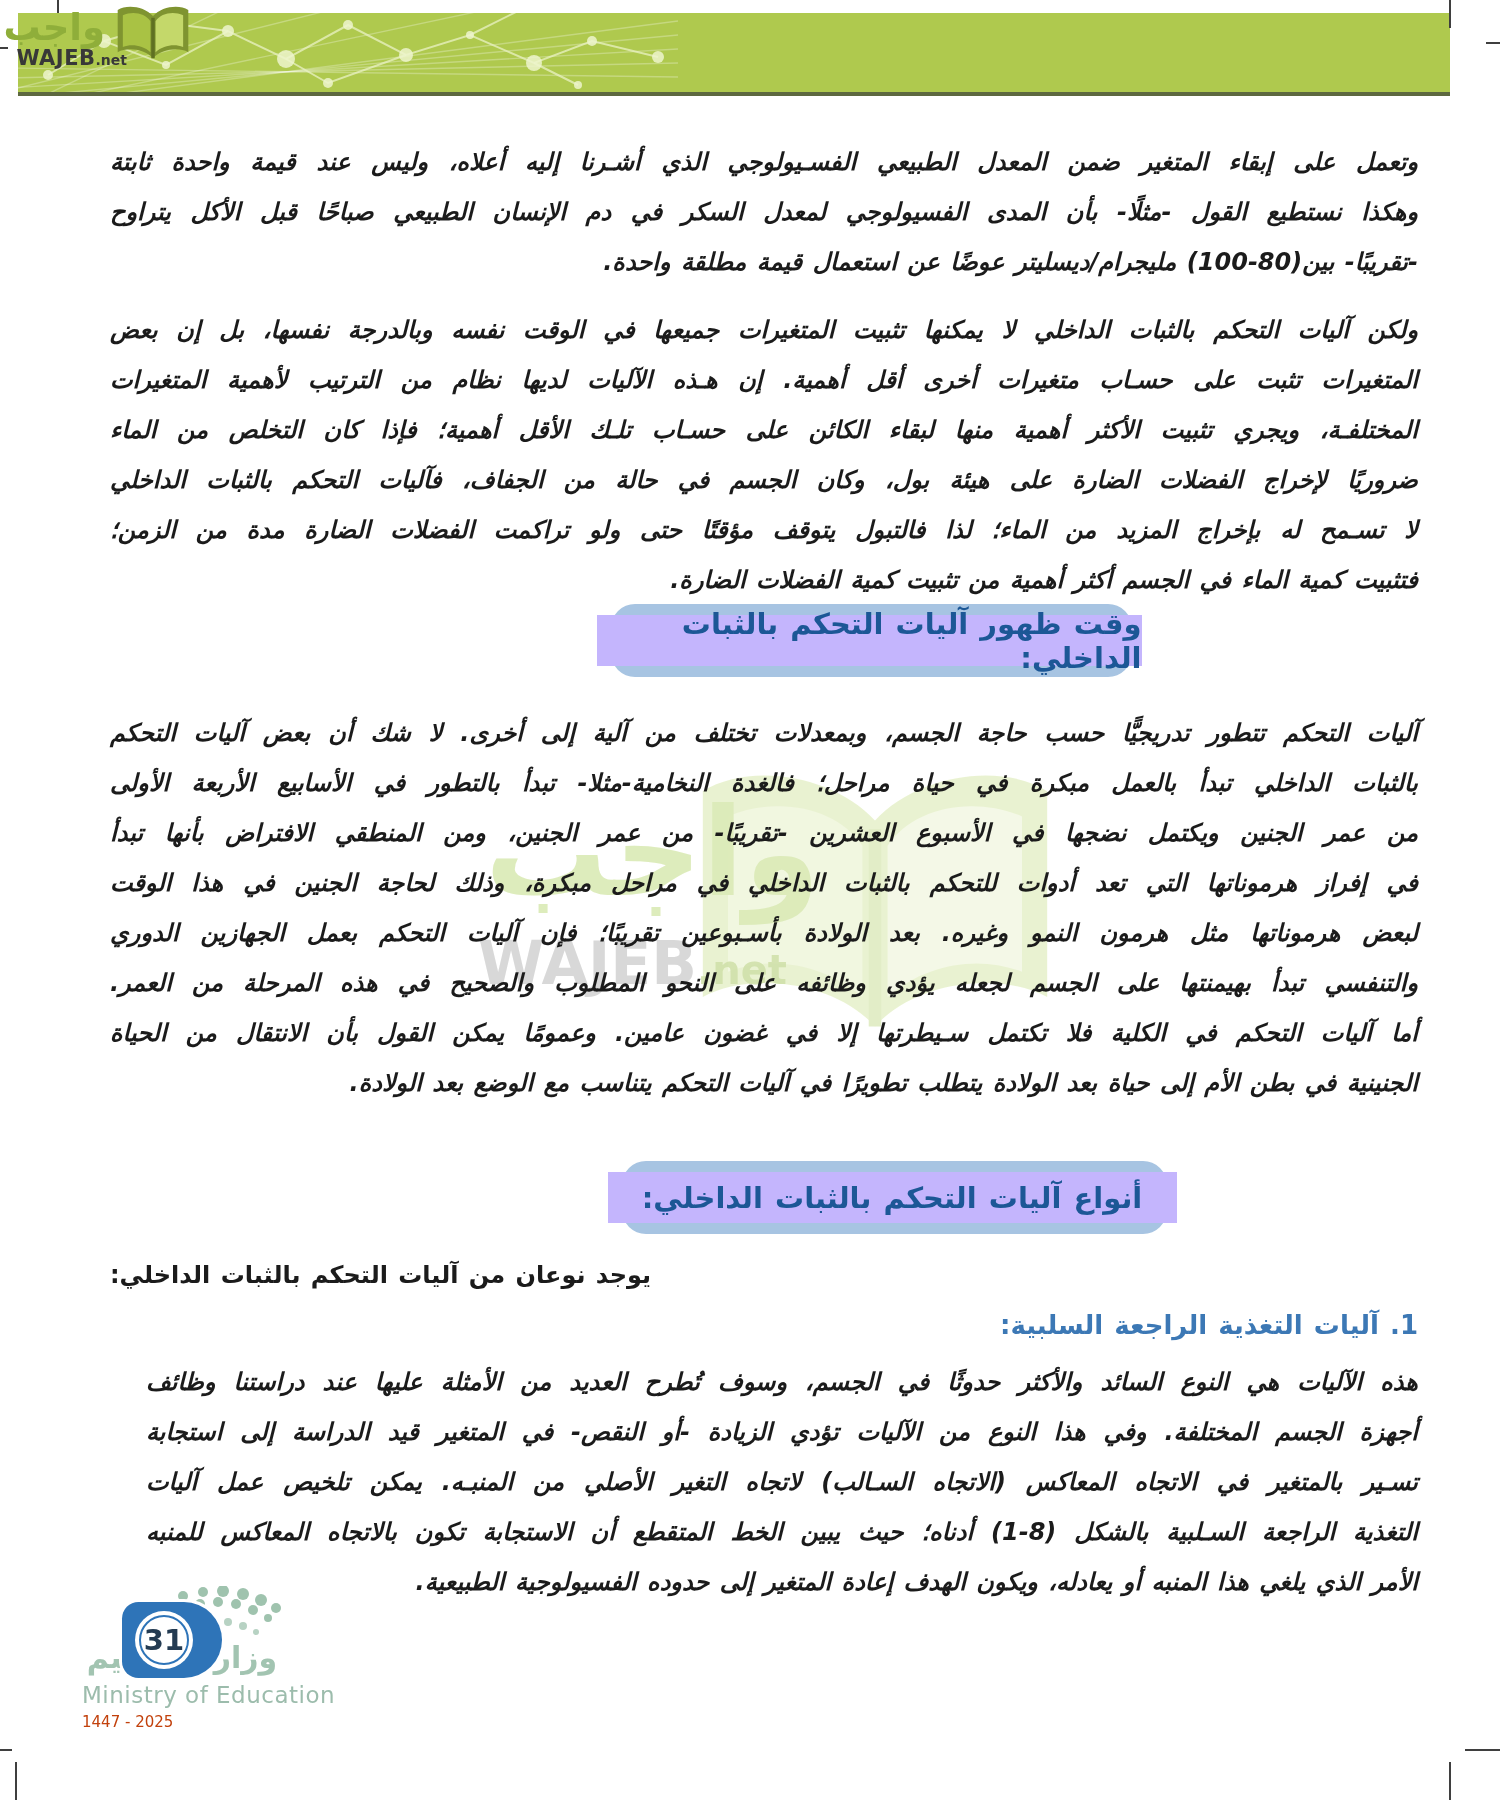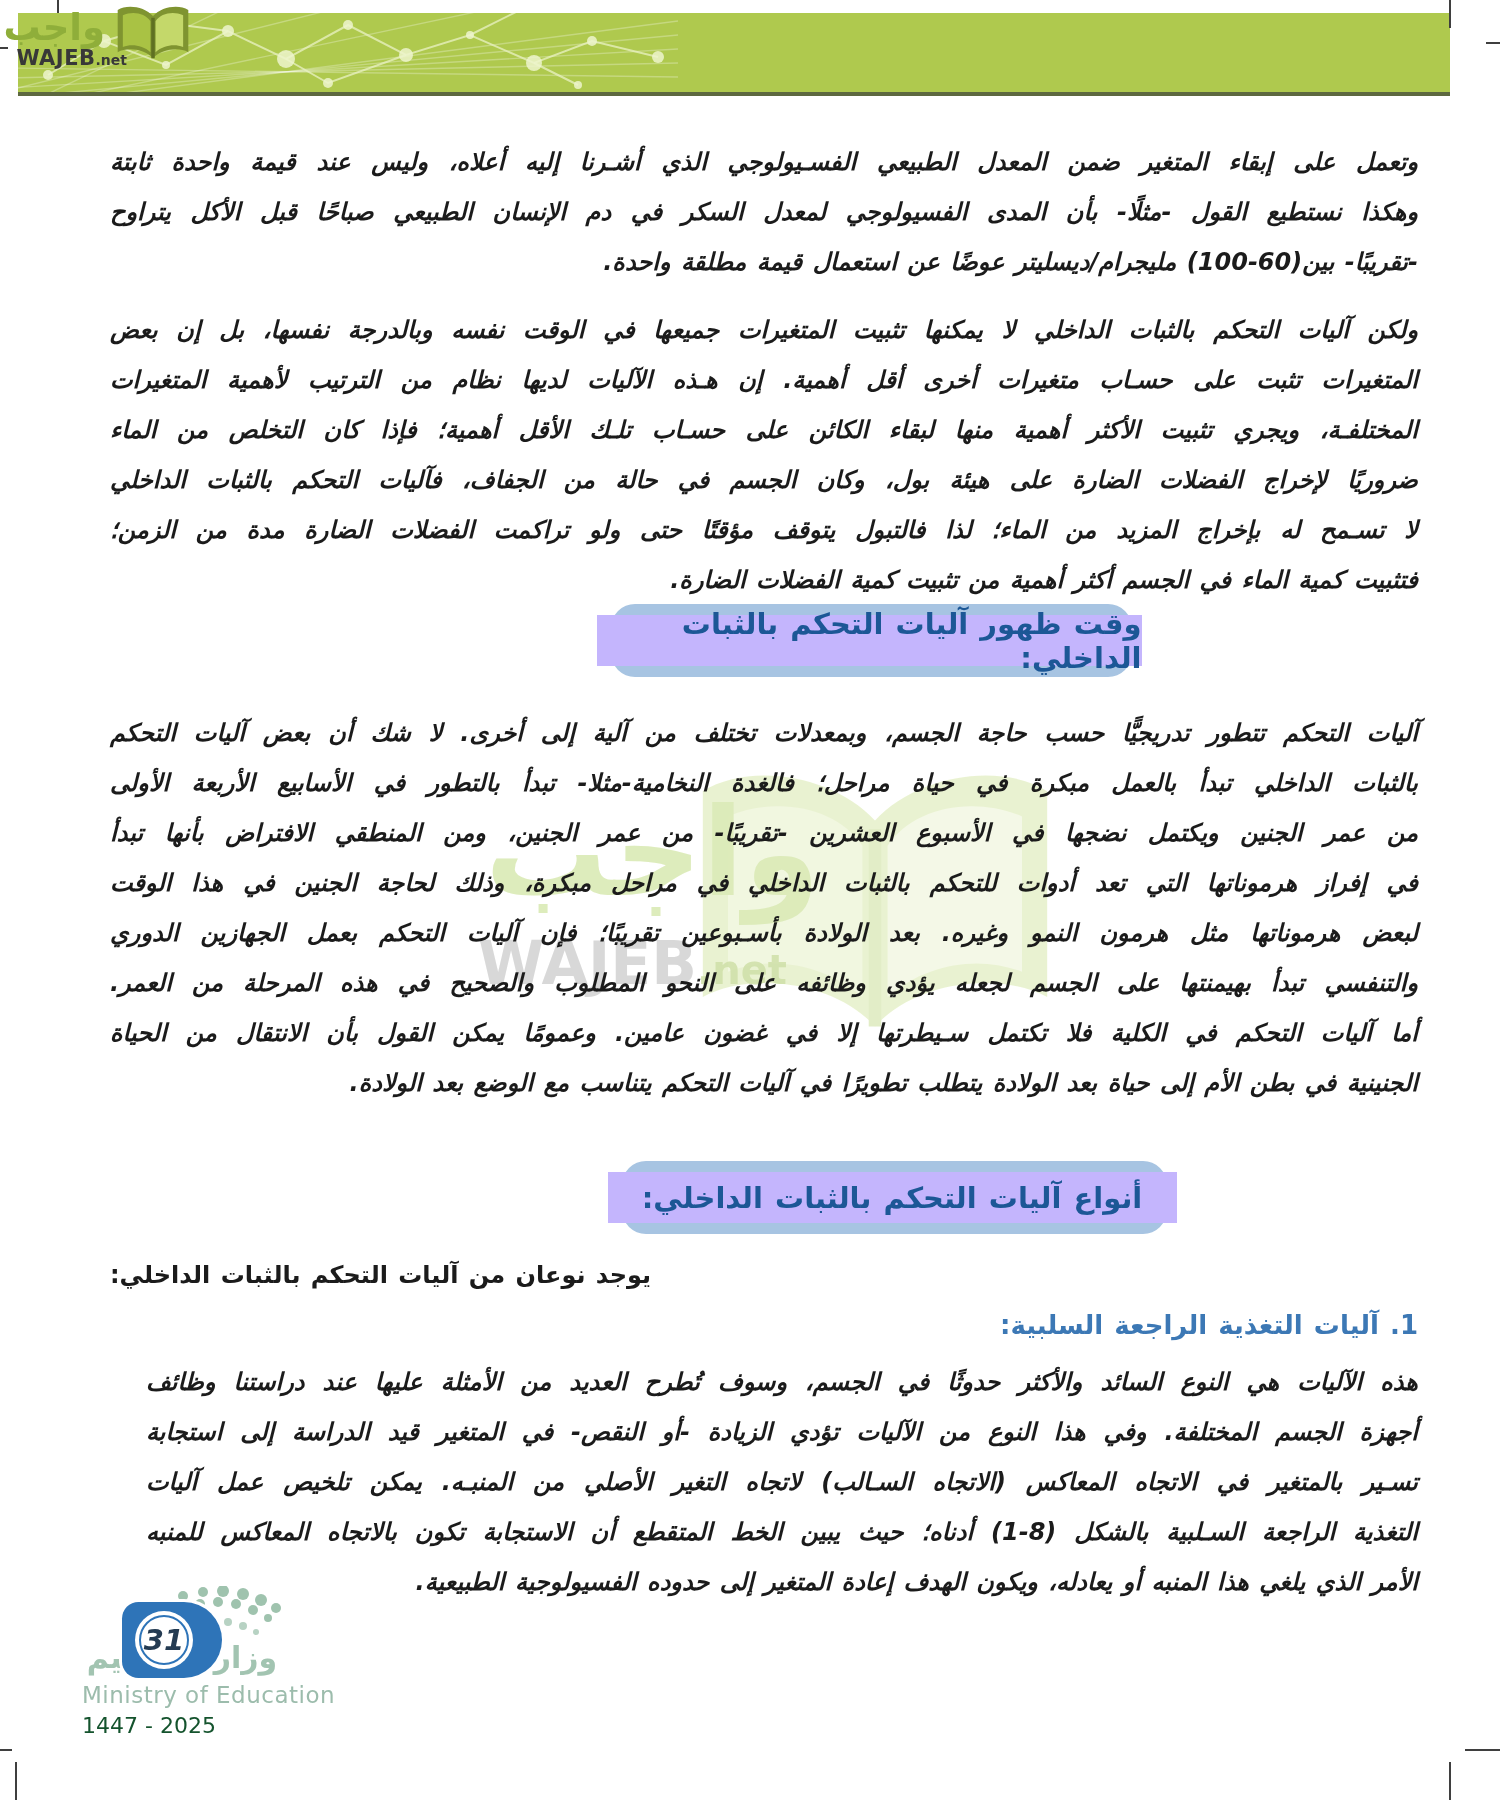--- a/index.html
+++ b/index.html
@@ -62,28 +62,28 @@
   .hbox{position:absolute;left:0;right:0;top:11px;bottom:11px;background:#c4b5fd;
         display:flex;align-items:center;justify-content:center;}
   .htext{font-size:29px;font-weight:700;color:#1c5796;}
 
   
   .moe{position:absolute;left:68px;top:1586px;width:280px;height:180px;z-index:3;}
   .moe-dots{position:absolute;left:0;top:0;}
   .moe-ar{position:absolute;left:16px;top:54px;width:196px;text-align:center;z-index:1;
           font-size:30px;font-weight:700;color:#a2c4b1;}
   .moe-badge{position:absolute;left:54px;top:16px;width:100px;height:76px;z-index:2;
-             background:#2e74b8;border-radius:20px 46px 46px 20px;box-shadow:0 0 0 3px #ffffff;font-style:italic;}
+             background:#2e74b8;border-radius:20px 46px 46px 20px;box-shadow:0 0 0 3px #ffffff;}
   .moe-ring{position:absolute;left:13px;top:9px;width:58px;height:58px;background:#ffffff;
             border-radius:50%;}
   .moe-ring::after{content:"";position:absolute;inset:4px;border:2px solid #2e74b8;border-radius:50%;}
   .moe-num{position:absolute;inset:0;display:flex;align-items:center;justify-content:center;
            font-size:29px;font-weight:700;color:#243b52;z-index:1;}
   .moe-en{position:absolute;left:14px;top:96px;font-size:23px;color:#9cbcac;letter-spacing:.5px;}
-  .moe-years{position:absolute;left:14px;top:127px;font-size:22px;color:#14532d;}
+  .moe-years{position:absolute;left:14px;top:127px;font-size:15px;color:#c2410c;}
 </style>
 </head>
 <body>
 
 <div class="page">
 
   <div class="banner">
     <svg width="660" height="79" viewBox="0 0 660 79">
       <g stroke="#ffffff" stroke-opacity="0.28" stroke-width="1.4" fill="none">
         <path d="M-10 95 L660 8"></path>
@@ -147,21 +147,21 @@
     </svg>
     <div class="wm-ar">واجب</div>
     <div class="wm-en"><span>WAJEB</span><span class="tld">.net</span></div>
   </div>
 
   <main class="content">
 
     <div class="para p1">
         <div class="pline">وتعمل على إبقاء المتغير ضمن المعدل الطبيعي الفسـيولوجي الذي أشـرنا إليه أعلاه، وليس عند قيمة واحدة ثابتة</div>
         <div class="pline">وهكذا نستطيع القول -مثلًا- بأن المدى الفسيولوجي لمعدل السكر في دم الإنسان الطبيعي صباحًا قبل الأكل يتراوح</div>
-        <div class="pline plast">-تقريبًا- بين(60-100) مليجرام/ديسليتر عوضًا عن استعمال قيمة مطلقة واحدة.</div>
+        <div class="pline plast">-تقريبًا- بين(80-100) مليجرام/ديسليتر عوضًا عن استعمال قيمة مطلقة واحدة.</div>
       </div>
 
     <div class="para p2">
         <div class="pline">ولكن آليات التحكم بالثبات الداخلي لا يمكنها تثبيت المتغيرات جميعها في الوقت نفسه وبالدرجة نفسها، بل إن بعض</div>
         <div class="pline">المتغيرات تثبت على حسـاب متغيرات أخرى أقل أهمية. إن هـذه الآليات لديها نظام من الترتيب لأهمية المتغيرات</div>
         <div class="pline">المختلفـة، ويجري تثبيت الأكثر أهمية منها لبقاء الكائن على حسـاب تلـك الأقل أهمية؛ فإذا كان التخلص من الماء</div>
         <div class="pline">ضروريًا لإخراج الفضلات الضارة على هيئة بول، وكان الجسم في حالة من الجفاف، فآليات التحكم بالثبات الداخلي</div>
         <div class="pline">لا تسـمح له بإخراج المزيد من الماء؛ لذا فالتبول يتوقف مؤقتًا حتى ولو تراكمت الفضلات الضارة مدة من الزمن؛</div>
         <div class="pline plast">فتثبيت كمية الماء في الجسم أكثر أهمية من تثبيت كمية الفضلات الضارة.</div>
       </div>

